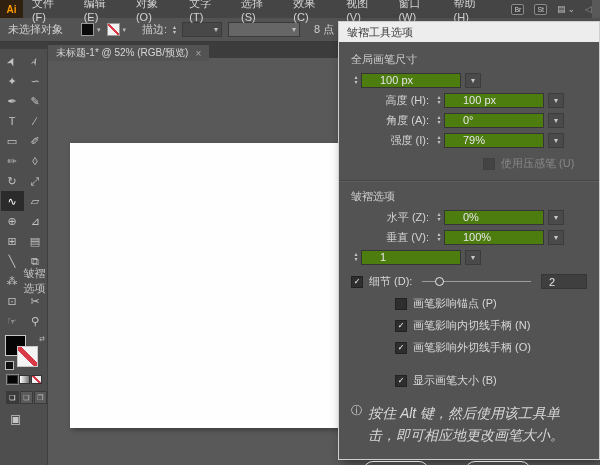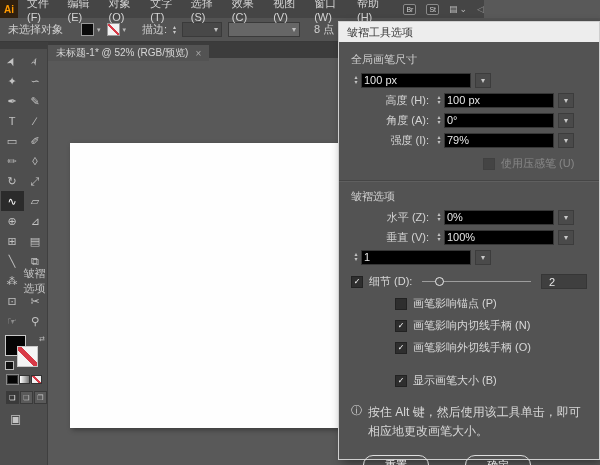--- a/index.html
+++ b/index.html
@@ -1,19 +1,19 @@
 <!DOCTYPE html>
 <html><head>
 <meta charset="utf-8">
 <style>
   html,body{margin:0;padding:0;background:#333;}
   #app{position:relative;width:600px;height:465px;overflow:hidden;
        font-family:"Liberation Sans","DejaVu Sans",sans-serif;background:#595959;}
   
-  .menubar{position:absolute;left:0;top:0;width:484px;height:18px;background:#454545;
+  .menubar{position:absolute;left:0;top:0;width:592px;height:18px;background:#454545;
            display:flex;align-items:center;font-size:11px;color:#d4d4d4;z-index:3;}
   .ai-logo{width:24px;height:18px;background:#30200f;color:#ff9a00;font-weight:bold;
            font-size:10px;display:flex;align-items:center;justify-content:center;}
   .menu-item{padding:0 9px;height:18px;display:flex;align-items:center;cursor:default;}
   .mb-icons{display:flex;align-items:center;gap:10px;margin-left:14px;}
   .badge{border:1px solid #8a8a8a;color:#cfcfcf;font-size:7px;padding:1px 2px;border-radius:2px;background:#3d3d3d;}
   .ws{display:flex;align-items:center;gap:2px;color:#b8b8b8;font-size:9px;}
   .spk{color:#8f8f8f;font-size:9px;}
   
   .controlbar{position:absolute;left:0;top:18px;width:600px;height:24px;background:#535353;
@@ -66,39 +66,39 @@
   
   .dialog{position:absolute;left:339px;top:22px;width:260px;height:437px;z-index:10;
           box-shadow:0 0 0 1px #cfcfcf,3px 4px 10px rgba(0,0,0,.45);background:#535353;}
   .dlg-title{height:20px;background:#ededed;color:#3a3a3a;font-size:11px;line-height:20px;padding-left:8px;}
   .dlg-body{position:relative;height:417px;box-sizing:border-box;padding:8px 12px 0 12px;
             color:#d8d8d8;font-size:11px;}
   .sec-head{color:#cfcfcf;margin:2px 0 5px 0;}
   .frow{display:flex;align-items:center;margin:4px 0;height:16px;}
   .flabel{width:78px;text-align:right;margin-right:5px;color:#d4d4d4;}
   .fstep{display:flex;flex-direction:column;line-height:5px;font-size:6px;color:#c4c4c4;width:10px;align-items:center;}
-  .finput{width:110px;height:15px;background:#000000;border:1px solid #363636;color:#e6e6e6;
-          display:flex;align-items:center;padding-left:2px;box-sizing:border-box;}
+  .finput{width:100px;height:15px;background:#4d7c0f;border:1px solid #363636;color:#e6e6e6;
+          display:flex;align-items:center;padding-left:18px;box-sizing:border-box;}
   .fchev{width:16px;height:15px;display:flex;align-items:center;justify-content:center;
          color:#c8c8c8;font-size:8px;margin-left:4px;background:#4a4a4a;border:1px solid #3c3c3c;box-sizing:border-box;}
   .ckbox{width:10px;height:10px;background:#2e2e2e;border:1px solid #222;display:inline-flex;
          align-items:center;justify-content:center;font-size:8px;color:#fff;flex:none;}
   .ckrow{display:flex;align-items:center;gap:6px;margin:7px 0;padding-left:44px;}
   .pressure{margin:8px 0 6px 88px;opacity:.38;}
   .sep{border:none;border-top:1px solid #454545;border-bottom:1px solid #5f5f5f;margin:9px -12px 7px -12px;}
   .detail-row{display:flex;align-items:center;gap:6px;margin:9px 0 4px 0;}
   .track{flex:1;position:relative;height:1px;background:#9d9d9d;margin:0 4px;}
   .knob{position:absolute;left:12%;top:-4px;width:7px;height:7px;border:1.5px solid #ececec;
         border-radius:50%;background:#535353;}
   .dval{width:46px;height:15px;background:#3f3f3f;border:1px solid #363636;color:#e6e6e6;
         display:flex;align-items:center;padding-left:7px;box-sizing:border-box;}
   .show-brush{margin-top:18px;}
   .note{display:flex;gap:6px;margin-top:15px;color:#d8d8d8;}
   .note-icon{font-size:11px;line-height:14px;}
-  .note-text{width:218px;font-size:12px;line-height:1.55;}
+  .note-text{width:218px;font-size:14px;line-height:1.55;font-style:italic;}
   .btnrow{display:flex;gap:36px;margin:15px 0 0 12px;}
   .dbtn{width:66px;height:20px;border:1.5px solid #dedede;border-radius:10px;background:transparent;
         color:#ececec;font-size:11px;font-family:inherit;cursor:default;}
 </style>
 </head>
 <body>
 
 <div id="app">
 
   <div class="menubar">

